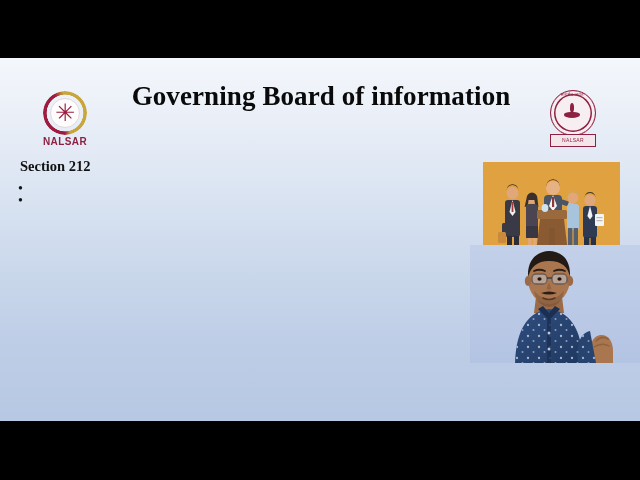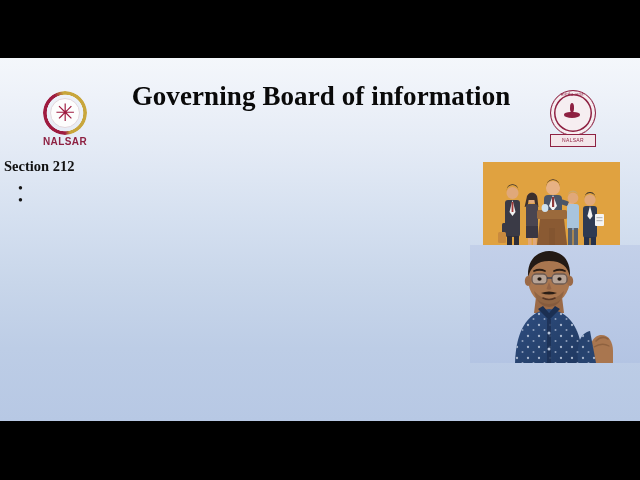--- a/index.html
+++ b/index.html
@@ -177,21 +177,21 @@
     text-align: center;
     line-height: 10px;
     font-family: "Liberation Sans", sans-serif;
     letter-spacing: 0.3px;
     overflow: hidden;
   }
 
   
   #section-label {
     position: absolute;
-    left: 4px;
+    left: 20px;
     top: 100px;
     font-size: 14.5px;
     font-weight: bold;
     color: #111;
   }
   #bullets {
     position: absolute;
     left: 14px;
     top: 122px;
     width: 350px;

